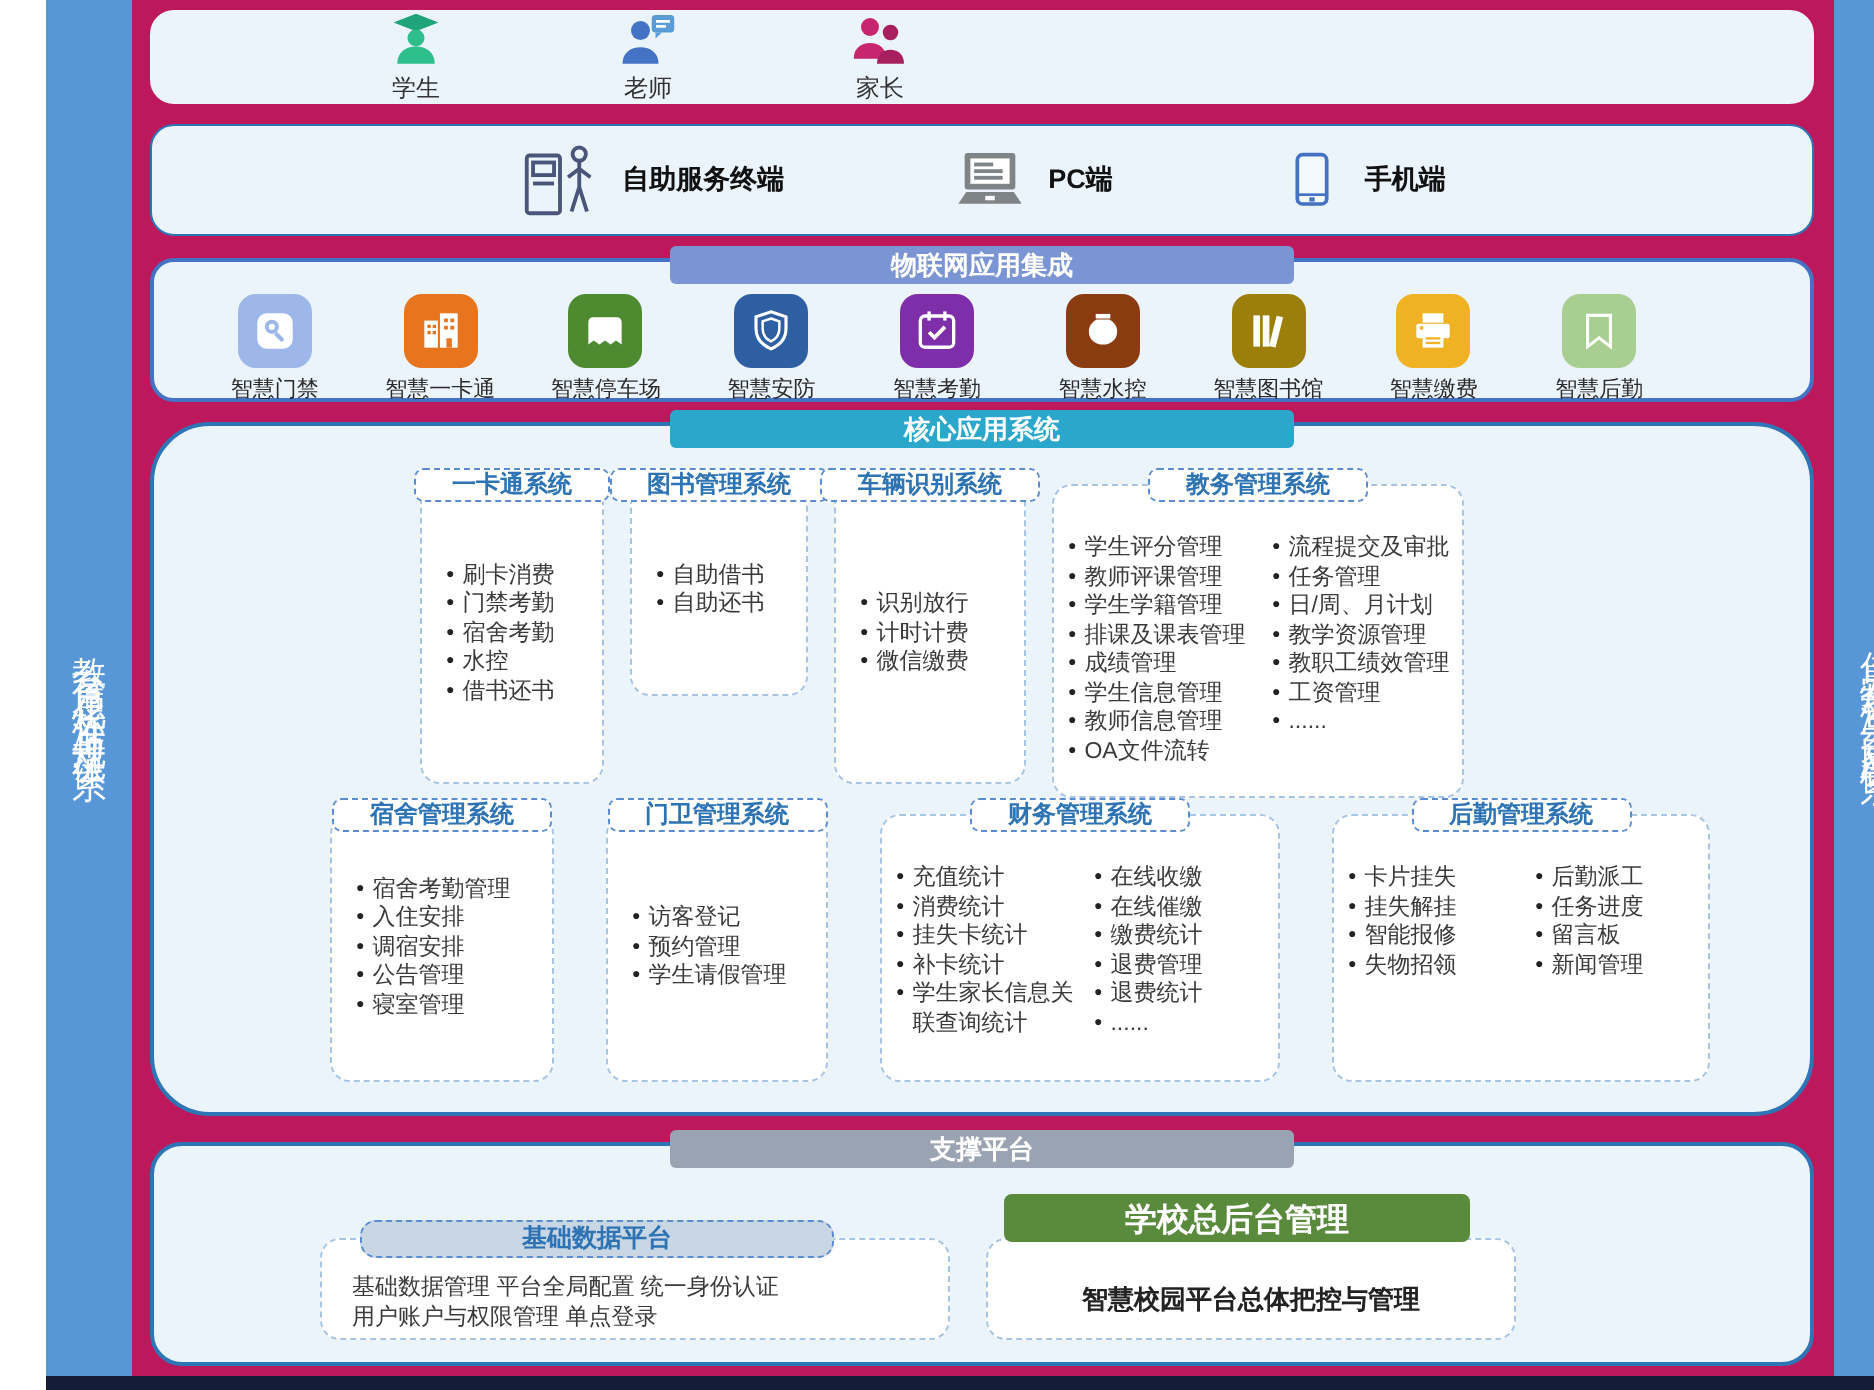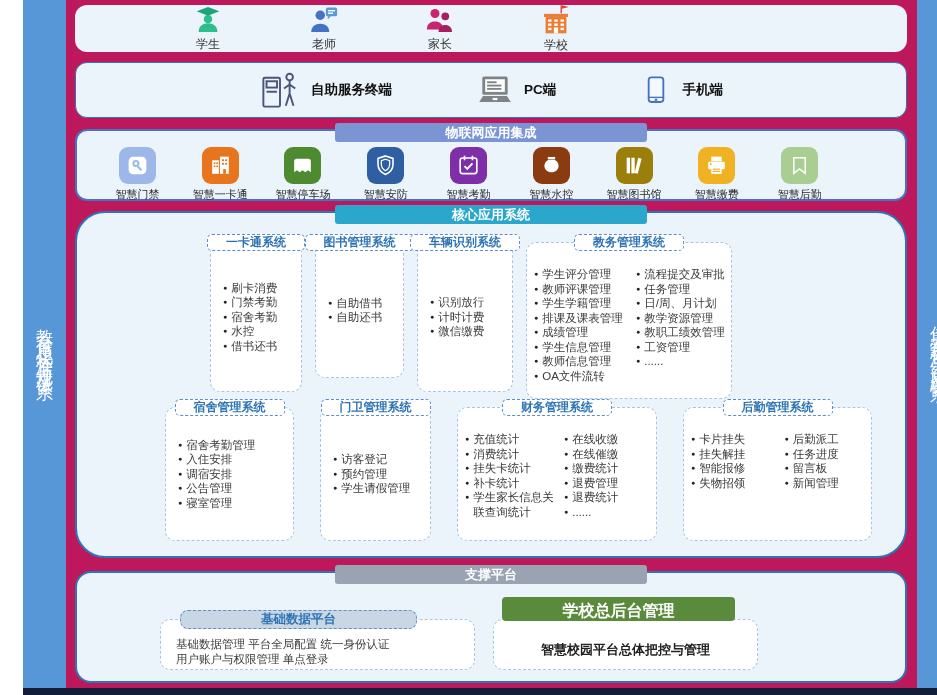--- a/index.html
+++ b/index.html
@@ -27,24 +27,24 @@
              padding:0 64px 0 19px;}
   .iot-item{width:84px;display:flex;flex-direction:column;align-items:center;gap:3px;}
   .tile{width:37px;height:37px;border-radius:9px;display:flex;align-items:center;justify-content:center;}
   .iot-label{font-size:11px;color:#2b2b2b;white-space:nowrap;}
   .sec-core{top:211px;height:347px;border:2px solid #2E75B6;border-radius:30px;}
   .core-row{position:absolute;display:flex;align-items:flex-start;}
   .row1{top:29px;left:133px;gap:13px;}
   .row2{top:194px;left:88px;gap:26px;}
   .core-box{position:relative;background:#fff;border:1.5px dashed #A8C4E4;border-radius:10px;box-sizing:border-box;}
   .row1 .core-box:nth-child(1){width:92px;height:150px}
-  .row1 .core-box:nth-child(2){width:89px;height:136px}
+  .row1 .core-box:nth-child(2){width:89px;height:106px}
   .row1 .core-box:nth-child(3){width:96px;height:150px}
   .row1 .core-box:nth-child(4){width:206px;height:157px}
-  .row2 .core-box:nth-child(1){width:129px;height:134px}
+  .row2 .core-box:nth-child(1){width:112px;height:134px}
   .row2 .core-box:nth-child(2){width:111px;height:134px}
   .row2 .core-box:nth-child(3){width:200px;height:134px}
   .row2 .core-box:nth-child(4){width:189px;height:134px}
   .box-title{position:absolute;top:-9px;left:50%;transform:translateX(-50%);background:#fff;
              border:1.5px dashed #5B8BD0;border-radius:5px;color:#2E74B5;font-weight:bold;font-size:12px;
              line-height:15px;padding:0 18px;white-space:nowrap;z-index:2;}
   .box-cols{display:flex;height:100%;width:100%;box-sizing:border-box;}
   .col{flex:1;display:flex;flex-direction:column;justify-content:center;padding-left:12px;box-sizing:border-box;}
   .box-cols.two .col{justify-content:flex-start;padding-top:24px;padding-left:7px;}
   .item{display:flex;align-items:flex-start;font-size:11.5px;line-height:14.5px;color:#3A3A3A;}
@@ -106,40 +106,20 @@
           <span class="icon">
             <svg width="30" height="30" viewBox="0 0 24 24">
               <circle cx="8" cy="6.8" r="3.6" fill="#C7256E"></circle>
               <path d="M1.5,19.5 c0-4.2 2.9-6.3 6.5-6.3 s6.5,2.1 6.5,6.3 z" fill="#C7256E"></path>
               <circle cx="16.2" cy="9" r="3.1" fill="#A81F5F"></circle>
               <path d="M10.8,21.5 c0-3.7 2.4-5.6 5.4-5.6 s5.4,1.9 5.4,5.6 z" fill="#A81F5F"></path>
             </svg>
           </span>
           <div class="user-label">家长</div>
         </div>
-        <div class="user-item">
-          <span class="icon">
-            <svg width="32" height="32" viewBox="0 0 24 24">
-              <rect x="15.4" y="1" width="1" height="6" fill="#E03C31"></rect>
-              <polygon points="16.4,1 21.5,2.3 16.4,3.6" fill="#E03C31"></polygon>
-              <rect x="3" y="7.4" width="18" height="2.3" fill="#ED7D31"></rect>
-              <rect x="4.2" y="9.7" width="15.6" height="12.3" fill="#ED7D31"></rect>
-              <rect x="6" y="11.5" width="2.6" height="1.8" fill="#fff"></rect>
-              <rect x="10.7" y="11.5" width="2.6" height="1.8" fill="#fff"></rect>
-              <rect x="15.4" y="11.5" width="2.6" height="1.8" fill="#fff"></rect>
-              <rect x="6" y="14.6" width="2.6" height="1.8" fill="#fff"></rect>
-              <rect x="10.7" y="14.6" width="2.6" height="1.8" fill="#fff"></rect>
-              <rect x="15.4" y="14.6" width="2.6" height="1.8" fill="#fff"></rect>
-              <rect x="10.4" y="17.6" width="3.2" height="4.4" fill="#fff"></rect>
-              <rect x="6" y="17.8" width="2.6" height="1.8" fill="#fff"></rect>
-              <rect x="15.4" y="17.8" width="2.6" height="1.8" fill="#fff"></rect>
-            </svg>
-          </span>
-          <div class="user-label">学校</div>
-        </div>
       </div>
 
     <div class="sec sec-devices" id="devices-row">
         <div class="device-item">
           <span class="icon">
             <svg width="42" height="42" viewBox="0 0 24 24">
               <g fill="none" stroke="#4A557A" stroke-width="1.1">
                 <rect x="2.5" y="5" width="9.5" height="16.5" rx="0.8"></rect>
                 <rect x="4.3" y="7" width="6" height="3.6"></rect>
                 <line x1="4.3" y1="13" x2="10.3" y2="13"></line>

